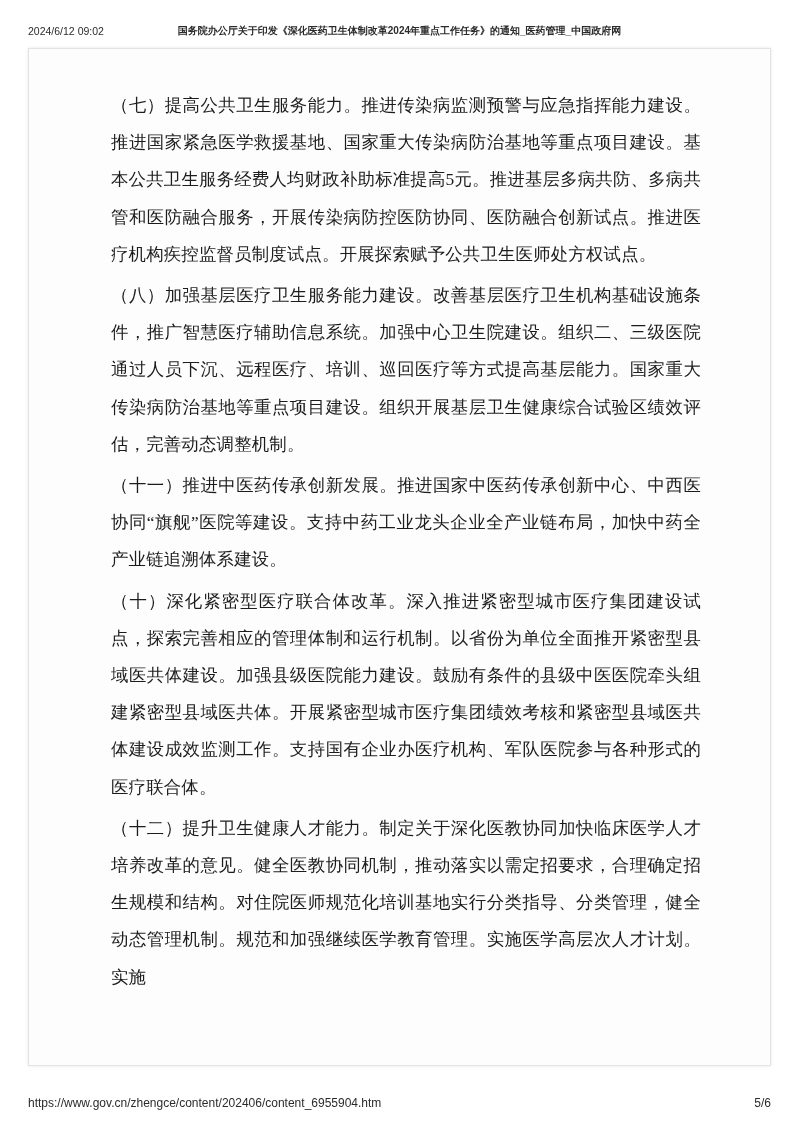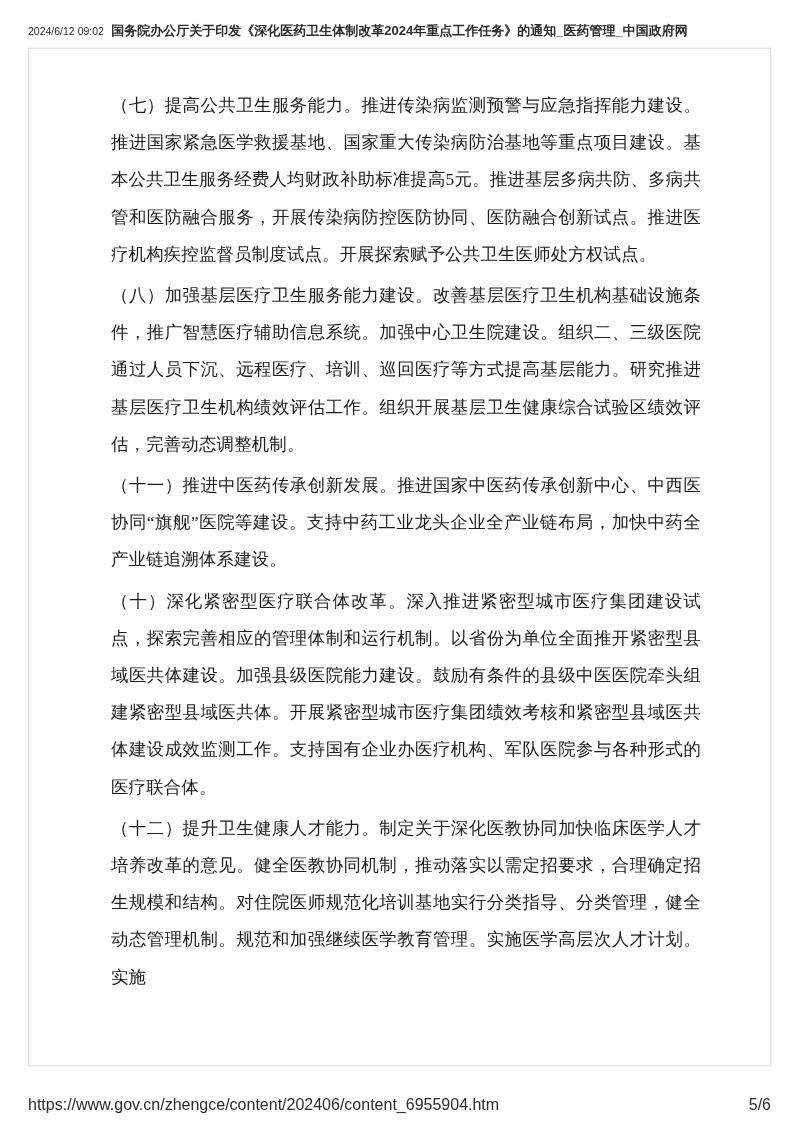--- a/index.html
+++ b/index.html
@@ -37,21 +37,21 @@
   .print-header .ph-date {
     position: absolute;
     left: 28px;
     white-space: nowrap;
   }
   .print-header .ph-title {
     position: absolute;
     left: 0;
     width: 799px;
     text-align: center;
-    font-size: 13px;
+    font-size: 10px;
     font-weight: bold;
     white-space: nowrap;
   }
   
   .sheet {
     position: absolute;
     top: 48px;
     left: 28px;
     width: 743px;
     height: 1018px;
@@ -80,21 +80,21 @@
   }
   p.para:last-child { margin-bottom: 0; }
   
   .print-footer {
     position: absolute;
     bottom: 26px;
     left: 0;
     width: 799px;
     height: 16px;
     font-family: "Liberation Sans", sans-serif;
-    font-size: 16px;
+    font-size: 12px;
     color: #2b2b2b;
   }
   .print-footer .pf-url {
     position: absolute;
     left: 28px;
     white-space: nowrap;
   }
   .print-footer .pf-page {
     position: absolute;
     right: 28px;
@@ -107,21 +107,21 @@
 <div class="page">
 
   <div class="print-header">
     <span class="ph-date">2024/6/12 09:02</span>
     <span class="ph-title">国务院办公厅关于印发《深化医药卫生体制改革2024年重点工作任务》的通知_医药管理_中国政府网</span>
   </div>
 
   <div class="sheet">
     <div class="body-col">
       <p class="para">（七）提高公共卫生服务能力。推进传染病监测预警与应急指挥能力建设。推进国家紧急医学救援基地、国家重大传染病防治基地等重点项目建设。基本公共卫生服务经费人均财政补助标准提高5元。推进基层多病共防、多病共管和医防融合服务，开展传染病防控医防协同、医防融合创新试点。推进医疗机构疾控监督员制度试点。开展探索赋予公共卫生医师处方权试点。</p>
-      <p class="para">（八）加强基层医疗卫生服务能力建设。改善基层医疗卫生机构基础设施条件，推广智慧医疗辅助信息系统。加强中心卫生院建设。组织二、三级医院通过人员下沉、远程医疗、培训、巡回医疗等方式提高基层能力。研究推进基层医疗卫生机构绩效评估工作。组织开展基层卫生健康综合试验区绩效评估，完善动态调整机制。</p>
+      <p class="para">（八）加强基层医疗卫生服务能力建设。改善基层医疗卫生机构基础设施条件，推广智慧医疗辅助信息系统。加强中心卫生院建设。组织二、三级医院通过人员下沉、远程医疗、培训、巡回医疗等方式提高基层能力。国家重大传染病防治基地等重点项目建设。组织开展基层卫生健康综合试验区绩效评估，完善动态调整机制。</p>
       <p class="para">（十一）推进中医药传承创新发展。推进国家中医药传承创新中心、中西医协同“旗舰”医院等建设。支持中药工业龙头企业全产业链布局，加快中药全产业链追溯体系建设。</p>
       <p class="para">（十）深化紧密型医疗联合体改革。深入推进紧密型城市医疗集团建设试点，探索完善相应的管理体制和运行机制。以省份为单位全面推开紧密型县域医共体建设。加强县级医院能力建设。鼓励有条件的县级中医医院牵头组建紧密型县域医共体。开展紧密型城市医疗集团绩效考核和紧密型县域医共体建设成效监测工作。支持国有企业办医疗机构、军队医院参与各种形式的医疗联合体。</p>
       <p class="para">（十二）提升卫生健康人才能力。制定关于深化医教协同加快临床医学人才培养改革的意见。健全医教协同机制，推动落实以需定招要求，合理确定招生规模和结构。对住院医师规范化培训基地实行分类指导、分类管理，健全动态管理机制。规范和加强继续医学教育管理。实施医学高层次人才计划。实施</p>
     </div>
   </div>
 
   <div class="print-footer">
     <span class="pf-url">https://www.gov.cn/zhengce/content/202406/content_6955904.htm</span>
     <span class="pf-page">5/6</span>
   </div>

